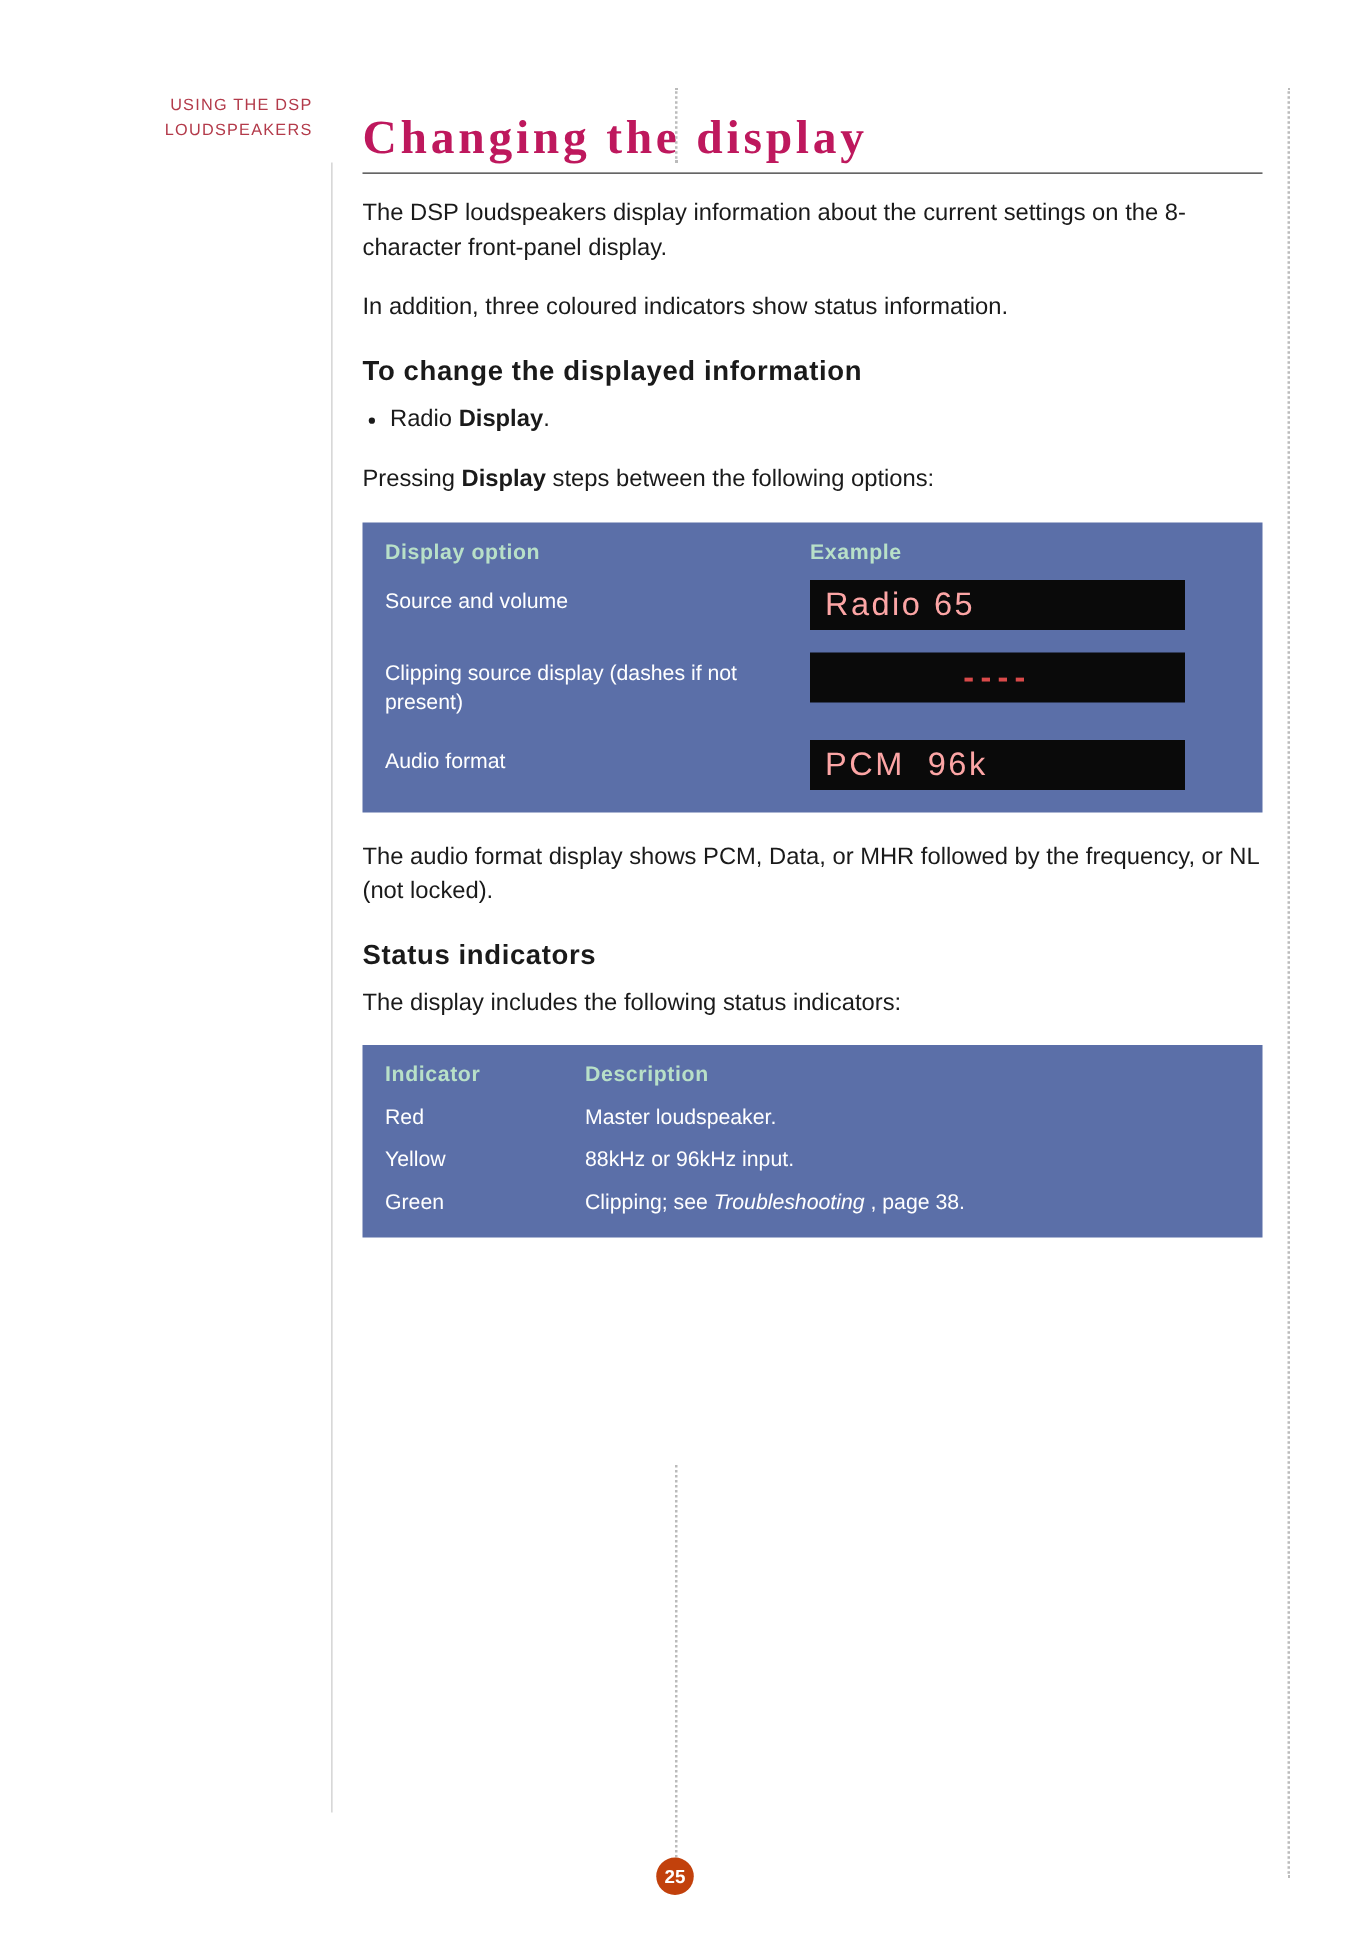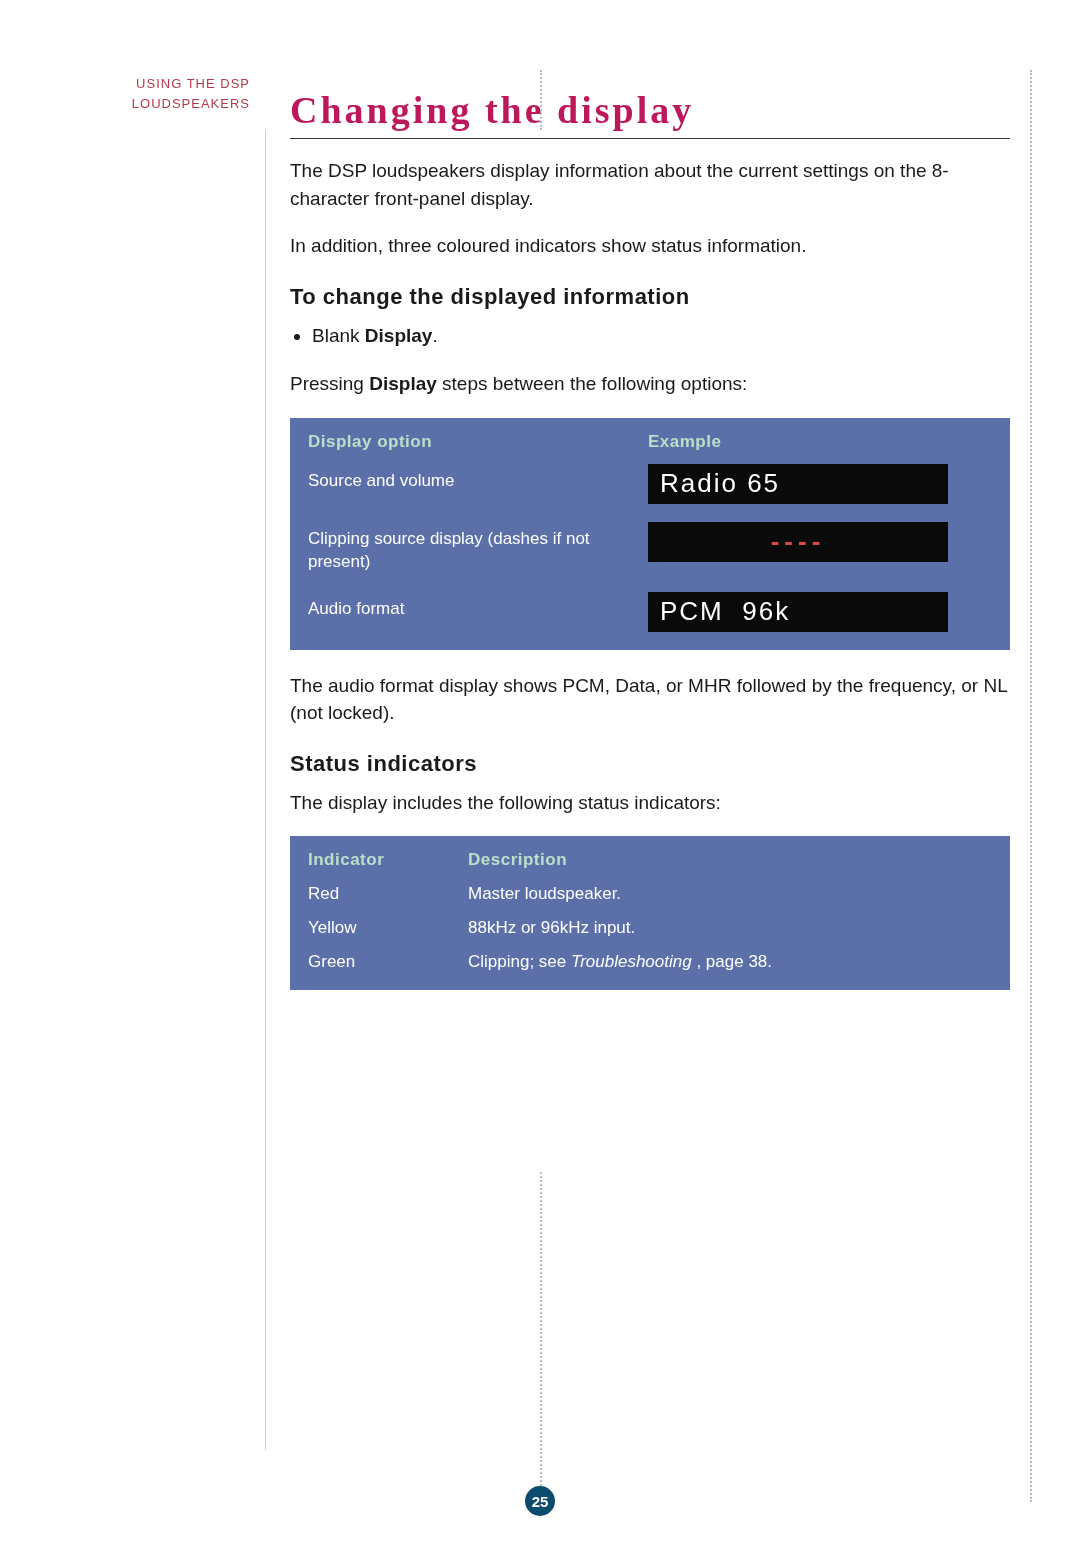--- a/index.html
+++ b/index.html
@@ -118,21 +118,21 @@
     height: 40px;
     display: flex;
     align-items: center;
     padding: 0 12px;
     box-sizing: border-box;
   }
   .lcd-text {
     font-family: Arial, "Helvetica Neue", sans-serif;
     font-size: 26px;
     letter-spacing: 2px;
-    color: #ffffff;
+    color: #fca5a5;
     white-space: pre;
   }
   .lcd-text.red { color: #d94a4a; letter-spacing: 5px; font-weight: bold; }
   .lcd-dashes {
     width: 100%;
     text-align: center;
   }
 
   .ind-header {
     display: flex;
@@ -181,21 +181,21 @@
     bottom: 60px;
     border-left: 2px dotted #bbb;
   }
   .pagenum {
     position: absolute;
     left: 50%;
     bottom: 46px;
     transform: translateX(-50%);
     width: 30px;
     height: 30px;
-    background: #0c4a6e;
+    background: #c2410c;
     border-radius: 50%;
     color: #fff;
     font-size: 15px;
     font-weight: bold;
     display: flex;
     align-items: center;
     justify-content: center;
   }
 </style>
 </head>
@@ -219,21 +219,21 @@
     <h1 class="title">Changing the display</h1>
     <hr class="title-rule">
 
     <p class="body">The DSP loudspeakers display information about the current settings on the 8-character front-panel display.</p>
     <p class="body">In addition, three coloured indicators show status information.</p>
 
     <h2 class="section">To change the displayed information</h2>
 
     <ul class="bullet">
       <li>
-        <span>Blank </span><span class="bold">Display</span><span>.</span>
+        <span>Radio </span><span class="bold">Display</span><span>.</span>
       </li>
     </ul>
 
     <p class="body">
       <span>Pressing </span><span class="bold">Display</span><span> steps between the following options:</span>
     </p>
 
     <div class="table-box">
       <div class="table-header">
         <div class="col-a">Display option</div>

